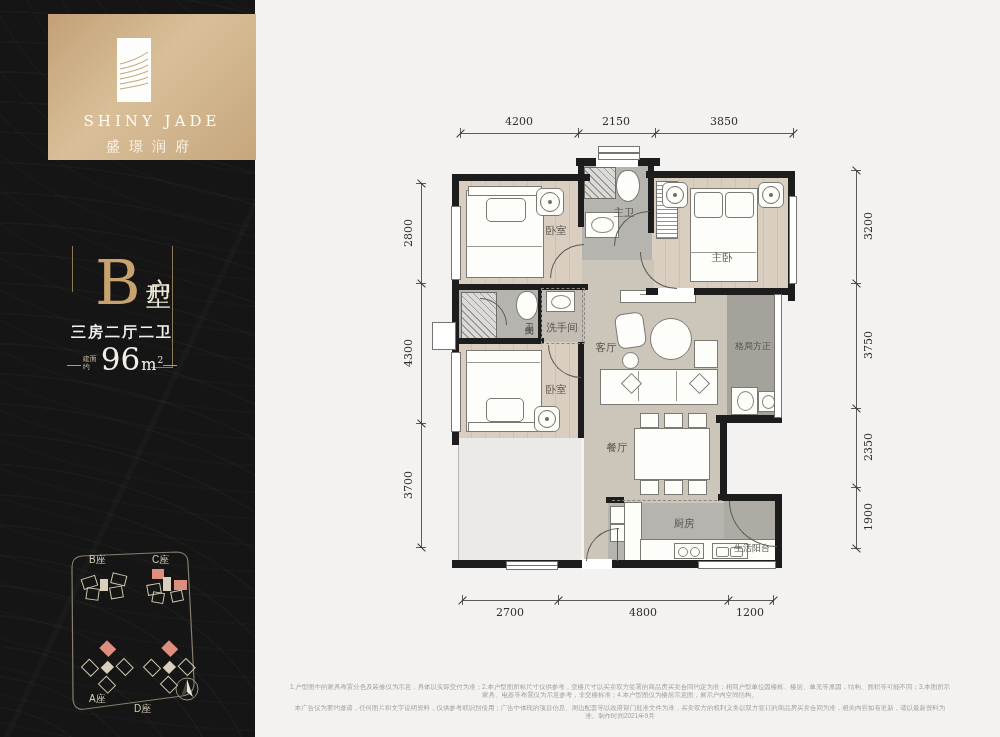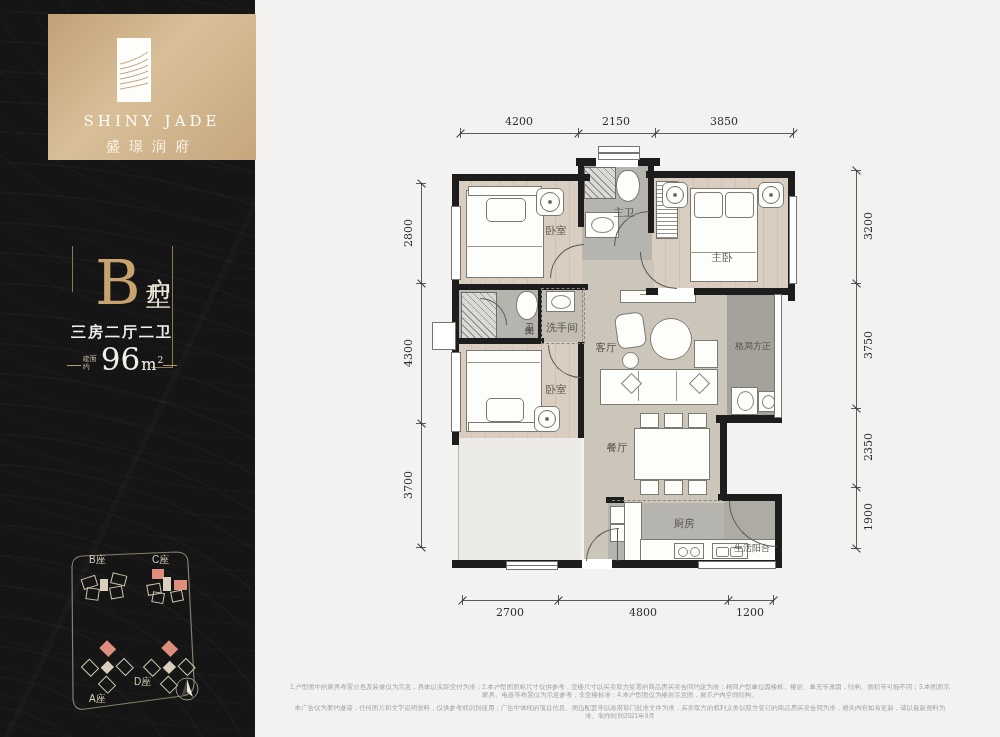--- a/index.html
+++ b/index.html
@@ -167,21 +167,21 @@
           <rect x="6" y="-18" width="13" height="11"></rect>
           <rect x="-18" y="7" width="13" height="11"></rect>
           <rect x="6" y="7" width="13" height="11"></rect>
           <rect x="-4" y="-5" width="9" height="10" fill="#d8cfbc" stroke="none"></rect>
         </g>
       </g>
     </svg>
     <span class="bldg-label" style="left:37px;top:8px;">B座</span>
     <span class="bldg-label" style="left:100px;top:8px;">C座</span>
     <span class="bldg-label" style="left:37px;top:147px;">A座</span>
-    <span class="bldg-label" style="left:82px;top:130px;">D座</span>
+    <span class="bldg-label" style="left:82px;top:157px;">D座</span>
   </div>
   <div class="abs" style="left:174px;top:676px;width:26px;height:26px;">
     <svg width="26" height="26" viewBox="0 0 26 26">
       <circle cx="13" cy="13" r="11" fill="none" stroke="#9a958a" stroke-width="1"></circle>
       <path d="M13,3 L19,21 L13,16 Z" fill="#e8e4da"></path>
       <path d="M13,3 L7,21 L13,16 Z" fill="#4a483f"></path>
     </svg>
   </div>
 
   <div class="room wood" style="left:458px;top:180px;width:126px;height:110px;"></div>

